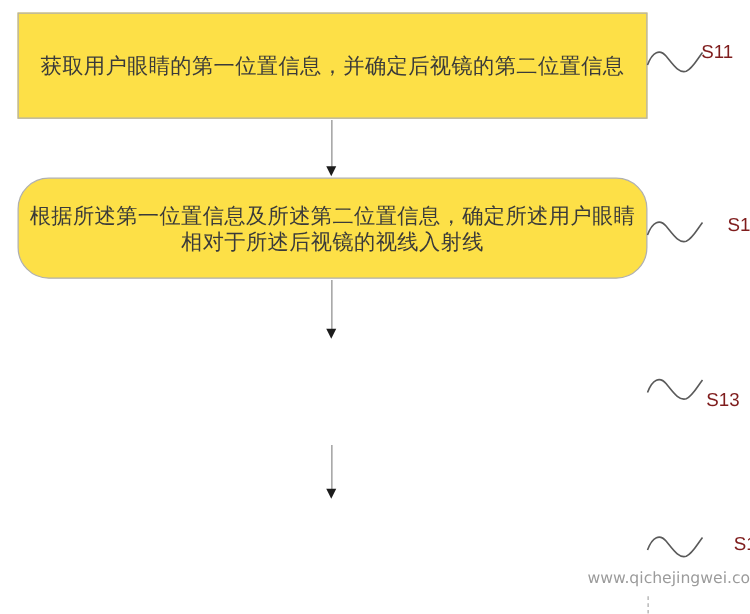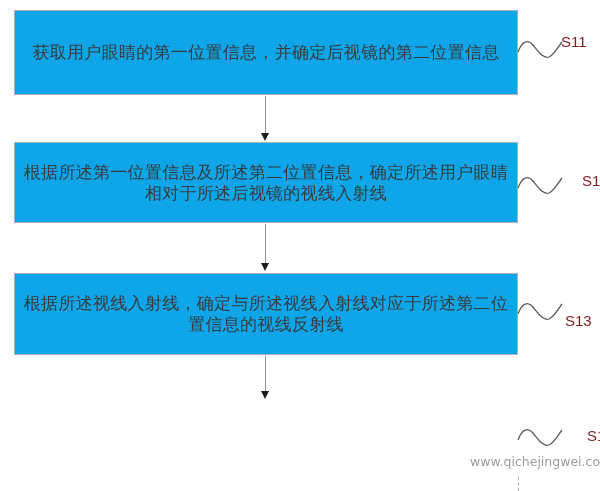--- a/index.html
+++ b/index.html
@@ -11,38 +11,38 @@
     overflow: hidden;
     font-family: "Liberation Serif", "DejaVu Serif", serif;
   }
   
   .box {
     position: absolute;
     left: 14px;
     width: 504px;
     box-sizing: border-box;
     border: 1px solid #b0b0b0;
-    background: #0ea5e9;
+    background: #fde047;
     display: flex;
     align-items: center;
     justify-content: center;
   }
   .box-text {
     display: block;
     width: 100%;
     padding: 0 6px;
     box-sizing: border-box;
     text-align: center;
     font-size: 17px;
     line-height: 21px;
     color: #3a3a3a;
     letter-spacing: 0.3px;
   }
   .b1 { top: 10px;  height: 85px; }
-  .b2 { top: 142px; height: 81px; }
+  .b2 { top: 142px; height: 81px; border-radius: 25px; }
   .b3 { top: 273px; height: 82px; }
   .b4 { top: 400px; height: 77px; }
 
   
   .arrow { position: absolute; width: 9px; }
   .arrow .shaft {
     position: absolute;
     left: 4px; top: 0; bottom: 6px;
     width: 1px;
     background: #8f8f8f;
@@ -131,23 +131,20 @@
   <svg class="squiggle sq2" viewBox="0 0 46 30">
     <path d="M1,16 C5,5 11,3 16,9 C21,15 26,23 32,21 C37,19 41,11 45,6" fill="none" stroke="#5a5a5a" stroke-width="1.3"></path>
   </svg>
   <div class="step-label l2">S12</div>
 
   <div class="arrow a2">
     <div class="shaft"></div>
     <div class="head"></div>
   </div>
 
-  <div class="box b3">
-    <span class="box-text">根据所述视线入射线，确定与所述视线入射线对应于所述第二位置信息的视线反射线</span>
-  </div>
   <svg class="squiggle sq3" viewBox="0 0 46 30">
     <path d="M1,16 C5,5 11,3 16,9 C21,15 26,23 32,21 C37,19 41,11 45,6" fill="none" stroke="#5a5a5a" stroke-width="1.3"></path>
   </svg>
   <div class="step-label l3">S13</div>
 
   <div class="arrow a3">
     <div class="shaft"></div>
     <div class="head"></div>
   </div>
 

